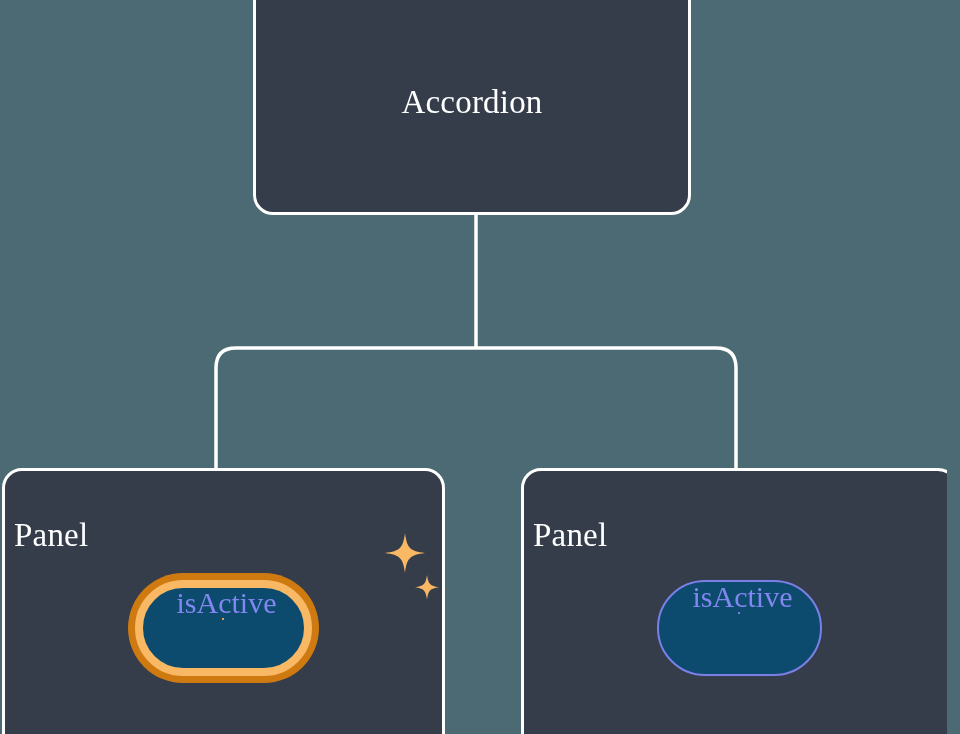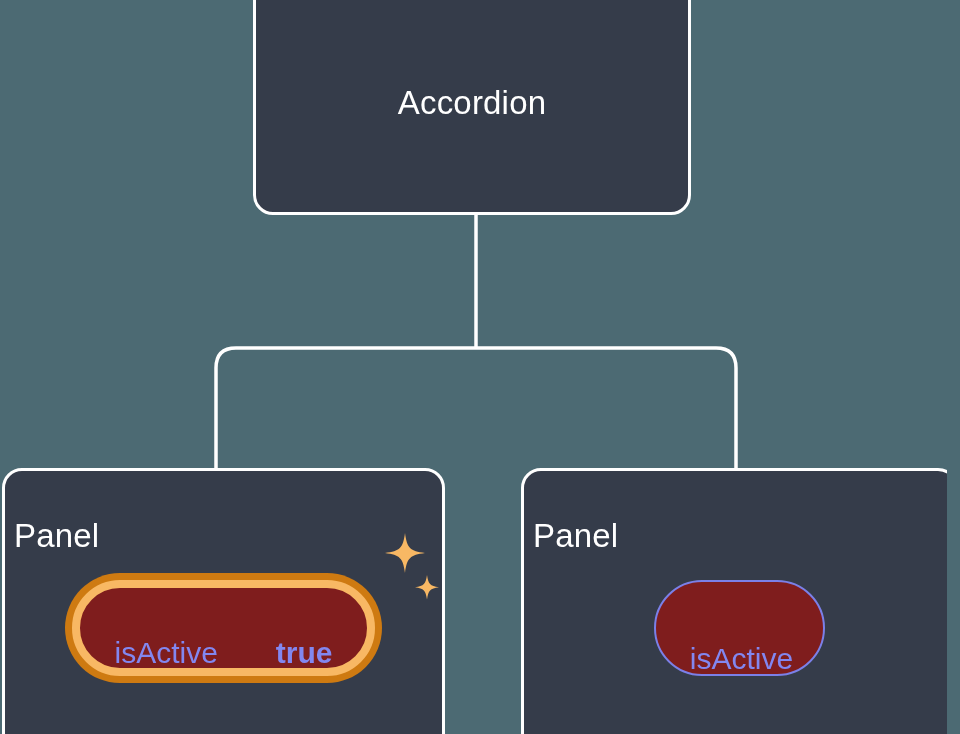--- a/index.html
+++ b/index.html
@@ -14,20 +14,21 @@
     font-family: "Liberation Sans", sans-serif;
     -webkit-font-smoothing: antialiased;
   }
 
   #stage {
     position: relative;
     width: 947px;
     height: 734px;
     background: #4c6a73;
     overflow: hidden;
+    font-family: Liberation Serif, serif;
   }
 
   
   #connectors {
     position: absolute;
     left: 0;
     top: 0;
     width: 960px;
     height: 734px;
     z-index: 1;
@@ -91,24 +92,25 @@
     position: relative;
     display: flex;
     justify-content: center;
     margin-top: 28px;
   }
 
   .pill {
     position: relative;
     box-sizing: border-box;
     display: flex;
-    align-items: flex-end;
+    align-items: center;
     height: 96px;
     border-radius: 999px;
-    background: #7f1d1d;
+    background: #0c4a6e;
+    flex-direction: column;
   }
 
   .pill-cell {
     display: flex;
     align-items: center;
     justify-content: center;
     font-size: 30px;
     line-height: 1;
     white-space: nowrap;
   }
@@ -182,21 +184,20 @@
   </div>
 
   <div class="node" id="node-panel-left">
 
     <div class="node-title panel-title">Panel</div>
 
     <div class="pill-wrap">
       <div class="pill pill--highlight">
         <div class="pill-cell pill-key">isActive</div>
         <div class="pill-divider"></div>
-        <div class="pill-cell pill-val">true</div>
       </div>
     </div>
   </div>
 
   <div class="node" id="node-panel-right">
 
     <div class="node-title panel-title">Panel</div>
 
     <div class="pill-wrap">
       <div class="pill pill--plain">

